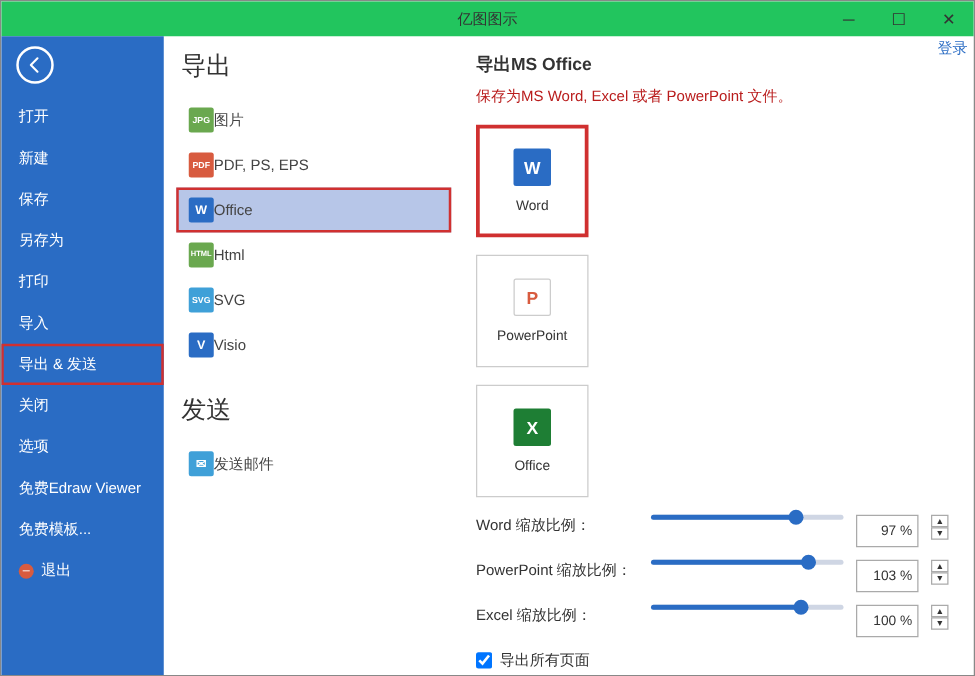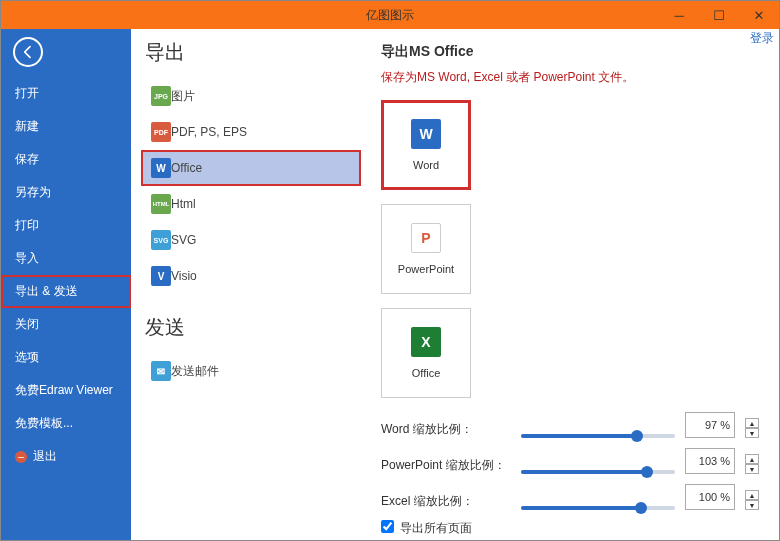--- a/index.html
+++ b/index.html
@@ -1,17 +1,17 @@
 <!DOCTYPE html>
 <html><head>
 <meta charset="utf-8">
 <style>
 * { box-sizing: border-box; margin: 0; padding: 0; font-family: "Microsoft YaHei", "Segoe UI", sans-serif; }
 body { width: 780px; height: 541px; overflow: hidden; background: #fff; border: 1px solid #888; }
-.titlebar { height: 28px; display: flex; align-items: center; position: relative; background: #f97316; }
+.titlebar { height: 28px; display: flex; align-items: center; position: relative; background: #22c55e; }
 .titlebar-title { position: absolute; left: 50%; transform: translateX(-50%); font-size: 12px; color: #333; }
 .win-controls { position: absolute; right: 0; top: 0; display: flex; }
 .win-btn { width: 40px; height: 28px; display: flex; align-items: center; justify-content: center; font-size: 13px; color: #333; cursor: pointer; }
 .login-link { position: absolute; right: 6px; top: 30px; font-size: 12px; color: #2a6cc4; cursor: pointer; }
 .container { display: flex; height: calc(100% - 28px); }
 .sidebar { width: 130px; background: #2a6cc4; padding-top: 4px; position: relative; }
 .back-circle { width: 30px; height: 30px; border: 2px solid #fff; border-radius: 50%; display: flex; align-items: center; justify-content: center; margin: 4px 0 10px 12px; cursor: pointer; }
 .back-circle svg { width: 16px; height: 16px; }
 .side-item { padding: 8px 14px; font-size: 12px; color: #fff; cursor: pointer; display: flex; align-items: center; gap: 6px; }
 .side-item.highlight { border: 2px solid #d03030; padding: 6px 12px; }
@@ -22,29 +22,29 @@
 .export-item .ico { width: 20px; height: 20px; display: flex; align-items: center; justify-content: center; border-radius: 2px; font-size: 10px; font-weight: bold; color: #fff; }
 .export-item.active { background: #b7c6e8; border: 2px solid #d03030; padding: 6px 8px; }
 .send-section { margin-top: 20px; }
 .right { flex: 1; padding: 14px 20px 0 20px; overflow-y: auto; }
 .right h3 { font-size: 14px; font-weight: 700; color: #333; margin-bottom: 8px; }
 .right .desc { font-size: 12px; color: #b91c1c; margin-bottom: 14px; }
 .app-tile { width: 90px; height: 90px; border: 1px solid #ccc; display: flex; flex-direction: column; align-items: center; justify-content: center; gap: 10px; margin-bottom: 14px; cursor: pointer; }
 .app-tile.highlight { border: 3px solid #d03030; width: 90px; height: 90px; }
 .app-tile .app-ico { width: 30px; height: 30px; display: flex; align-items: center; justify-content: center; border-radius: 2px; color: #fff; font-weight: bold; font-size: 14px; }
 .app-tile .app-label { font-size: 11px; color: #333; }
-.setting-row { display: flex; align-items: flex-end; gap: 10px; font-size: 12px; color: #333; margin-bottom: 10px; }
+.setting-row { display: flex; align-items: flex-start; gap: 10px; font-size: 12px; color: #333; margin-bottom: 10px; }
 .setting-row .slabel { width: 130px; }
 .slider { flex: 1; height: 4px; background: #cfd6e4; position: relative; border-radius: 2px; }
 .slider .fill { position: absolute; left: 0; top: 0; height: 100%; background: #2a6cc4; border-radius: 2px; }
 .slider .thumb { position: absolute; top: 50%; width: 12px; height: 12px; background: #2a6cc4; border-radius: 50%; transform: translate(-50%, -50%); }
 .pct-box { width: 50px; height: 20px; border: 1px solid #aaa; font-size: 11px; text-align: right; padding: 12px 4px; display: flex; align-items: center; justify-content: flex-end; }
 .spin { width: 14px; display: flex; flex-direction: column; }
 .spin div { height: 10px; border: 1px solid #aaa; font-size: 7px; display: flex; align-items: center; justify-content: center; cursor: pointer; line-height: 1; }
-.check-row { display: flex; align-items: flex-start; gap: 6px; font-size: 12px; color: #333; margin-bottom: 8px; }
+.check-row { display: flex; align-items: center; gap: 6px; font-size: 12px; color: #333; margin-bottom: 8px; }
 .check-row input { width: 13px; height: 13px; }
 </style>
 </head>
 <body>
 
 <div class="titlebar">
   <span class="titlebar-title">亿图图示</span>
   <div class="win-controls">
     <div class="win-btn">─</div>
     <div class="win-btn">☐</div>

